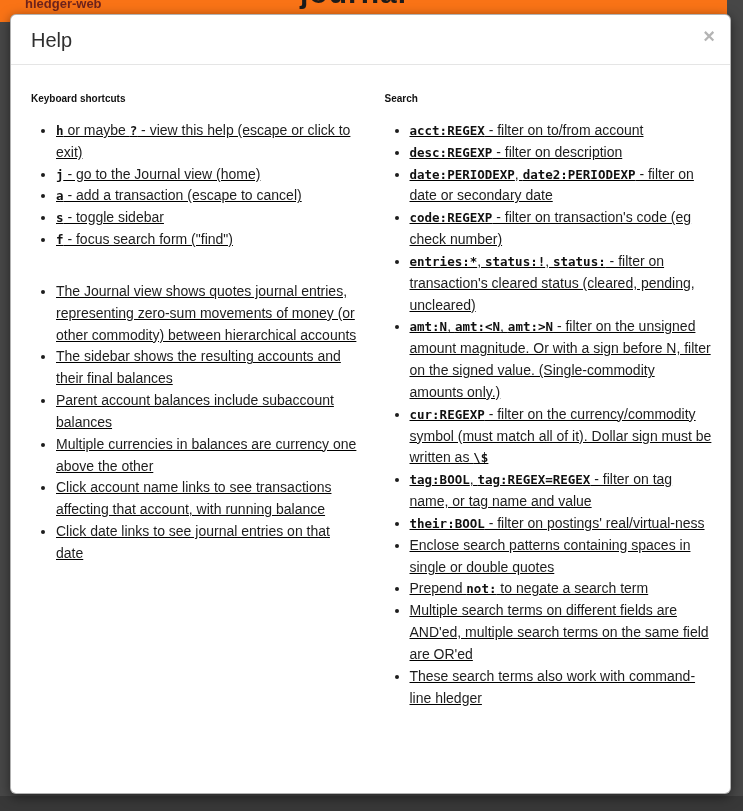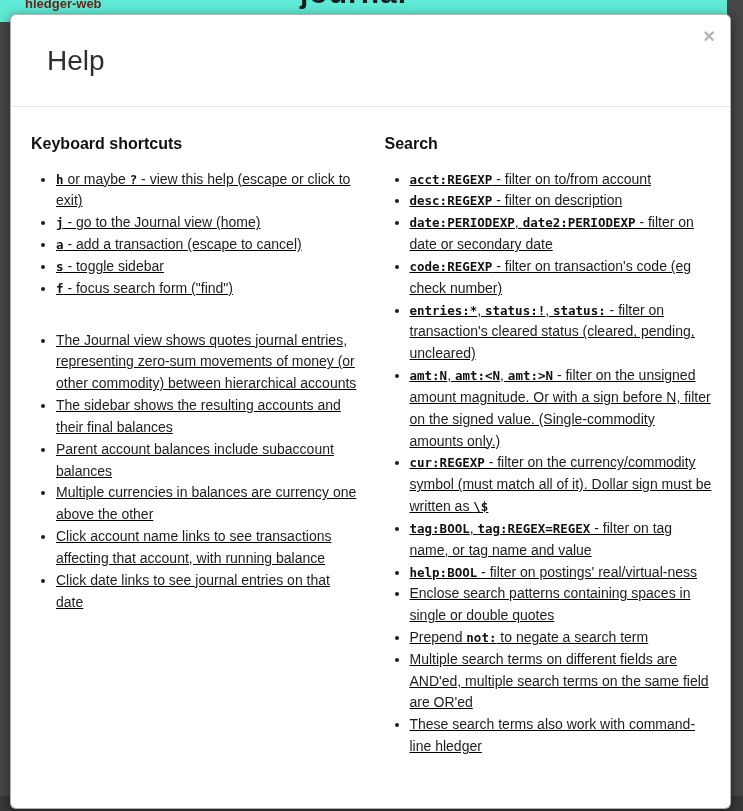--- a/index.html
+++ b/index.html
@@ -10,21 +10,21 @@
     overflow: hidden;
     background: #474747;
     font-family: "Liberation Sans", "DejaVu Sans", sans-serif;
   }
 
   
   .top-strip {
     position: absolute;
     top: 0; left: 0; right: 16px;
     height: 22px;
-    background: #5eead4;
+    background: #f97316;
     overflow: hidden;
     z-index: 1;
     padding-left: 19px;
   }
   .brand {
     position: absolute;
     left: 25px;
     top: -4px;
     font-size: 13px;
     font-weight: bold;
@@ -60,22 +60,22 @@
     border-radius: 6px;
     box-shadow: 0 3px 12px rgba(0,0,0,0.5);
     z-index: 2;
     box-sizing: border-box;
   }
   .modal-header {
     padding: 13px 15px 12px 20px;
     border-bottom: 1px solid #e5e5e5;
   }
   .modal-title {
-    margin: 16px;
-    font-size: 28px;
+    margin: 0;
+    font-size: 20px;
     font-weight: 500;
     color: #2f2f2f;
     line-height: 1.2;
   }
   .close {
     float: right;
     background: none;
     border: 0;
     padding: 0;
     margin: -2px 0 0 0;
@@ -90,21 +90,21 @@
     padding: 14px 18px 20px 20px;
     display: flex;
     gap: 26px;
   }
   .help-col {
     flex: 1 1 0;
     min-width: 0;
   }
   .section-heading {
     margin: 14px 0 16px 0;
-    font-size: 16px;
+    font-size: 10px;
     font-weight: bold;
     color: #111111;
   }
   .section-heading:first-child { margin-top: 14px; }
   .help-list {
     margin: 0 0 30px 0;
     padding: 0 0 0 25px;
     list-style: disc;
     text-decoration: underline;
   }
@@ -151,29 +151,29 @@
           <li>The sidebar shows the resulting accounts and their final balances</li>
           <li>Parent account balances include subaccount balances</li>
           <li>Multiple currencies in balances are currency one above the other</li>
           <li>Click account name links to see transactions affecting that account, with running balance</li>
           <li>Click date links to see journal entries on that date</li>
         </ul>
       </div>
     <div class="help-col">
         <h4 class="section-heading">Search</h4>
         <ul class="help-list">
-          <li><code>acct:REGEXP</code> - filter on to/from account</li>
+          <li><code>acct:REGEX</code> - filter on to/from account</li>
           <li><code>desc:REGEXP</code> - filter on description</li>
           <li><code>date:PERIODEXP</code>, <code>date2:PERIODEXP</code> - filter on date or secondary date</li>
           <li><code>code:REGEXP</code> - filter on transaction's code (eg check number)</li>
           <li><code>entries:*</code>, <code>status:!</code>, <code>status:</code> - filter on transaction's cleared status (cleared, pending, uncleared)</li>
           <li><code>amt:N</code>, <code>amt:&lt;N</code>, <code>amt:&gt;N</code> - filter on the unsigned amount magnitude. Or with a sign before N, filter on the signed value. (Single-commodity amounts only.)</li>
           <li><code>cur:REGEXP</code> - filter on the currency/commodity symbol (must match all of it). Dollar sign must be written as <code>\$</code></li>
           <li><code>tag:BOOL</code>, <code>tag:REGEX=REGEX</code> - filter on tag name, or tag name and value</li>
-          <li><code>help:BOOL</code> - filter on postings' real/virtual-ness</li>
+          <li><code>their:BOOL</code> - filter on postings' real/virtual-ness</li>
           <li>Enclose search patterns containing spaces in single or double quotes</li>
           <li>Prepend <code>not:</code> to negate a search term</li>
           <li>Multiple search terms on different fields are AND'ed, multiple search terms on the same field are OR'ed</li>
           <li>These search terms also work with command-line hledger</li>
         </ul>
       </div>
   </div>
 </div>
 
 </body></html>

